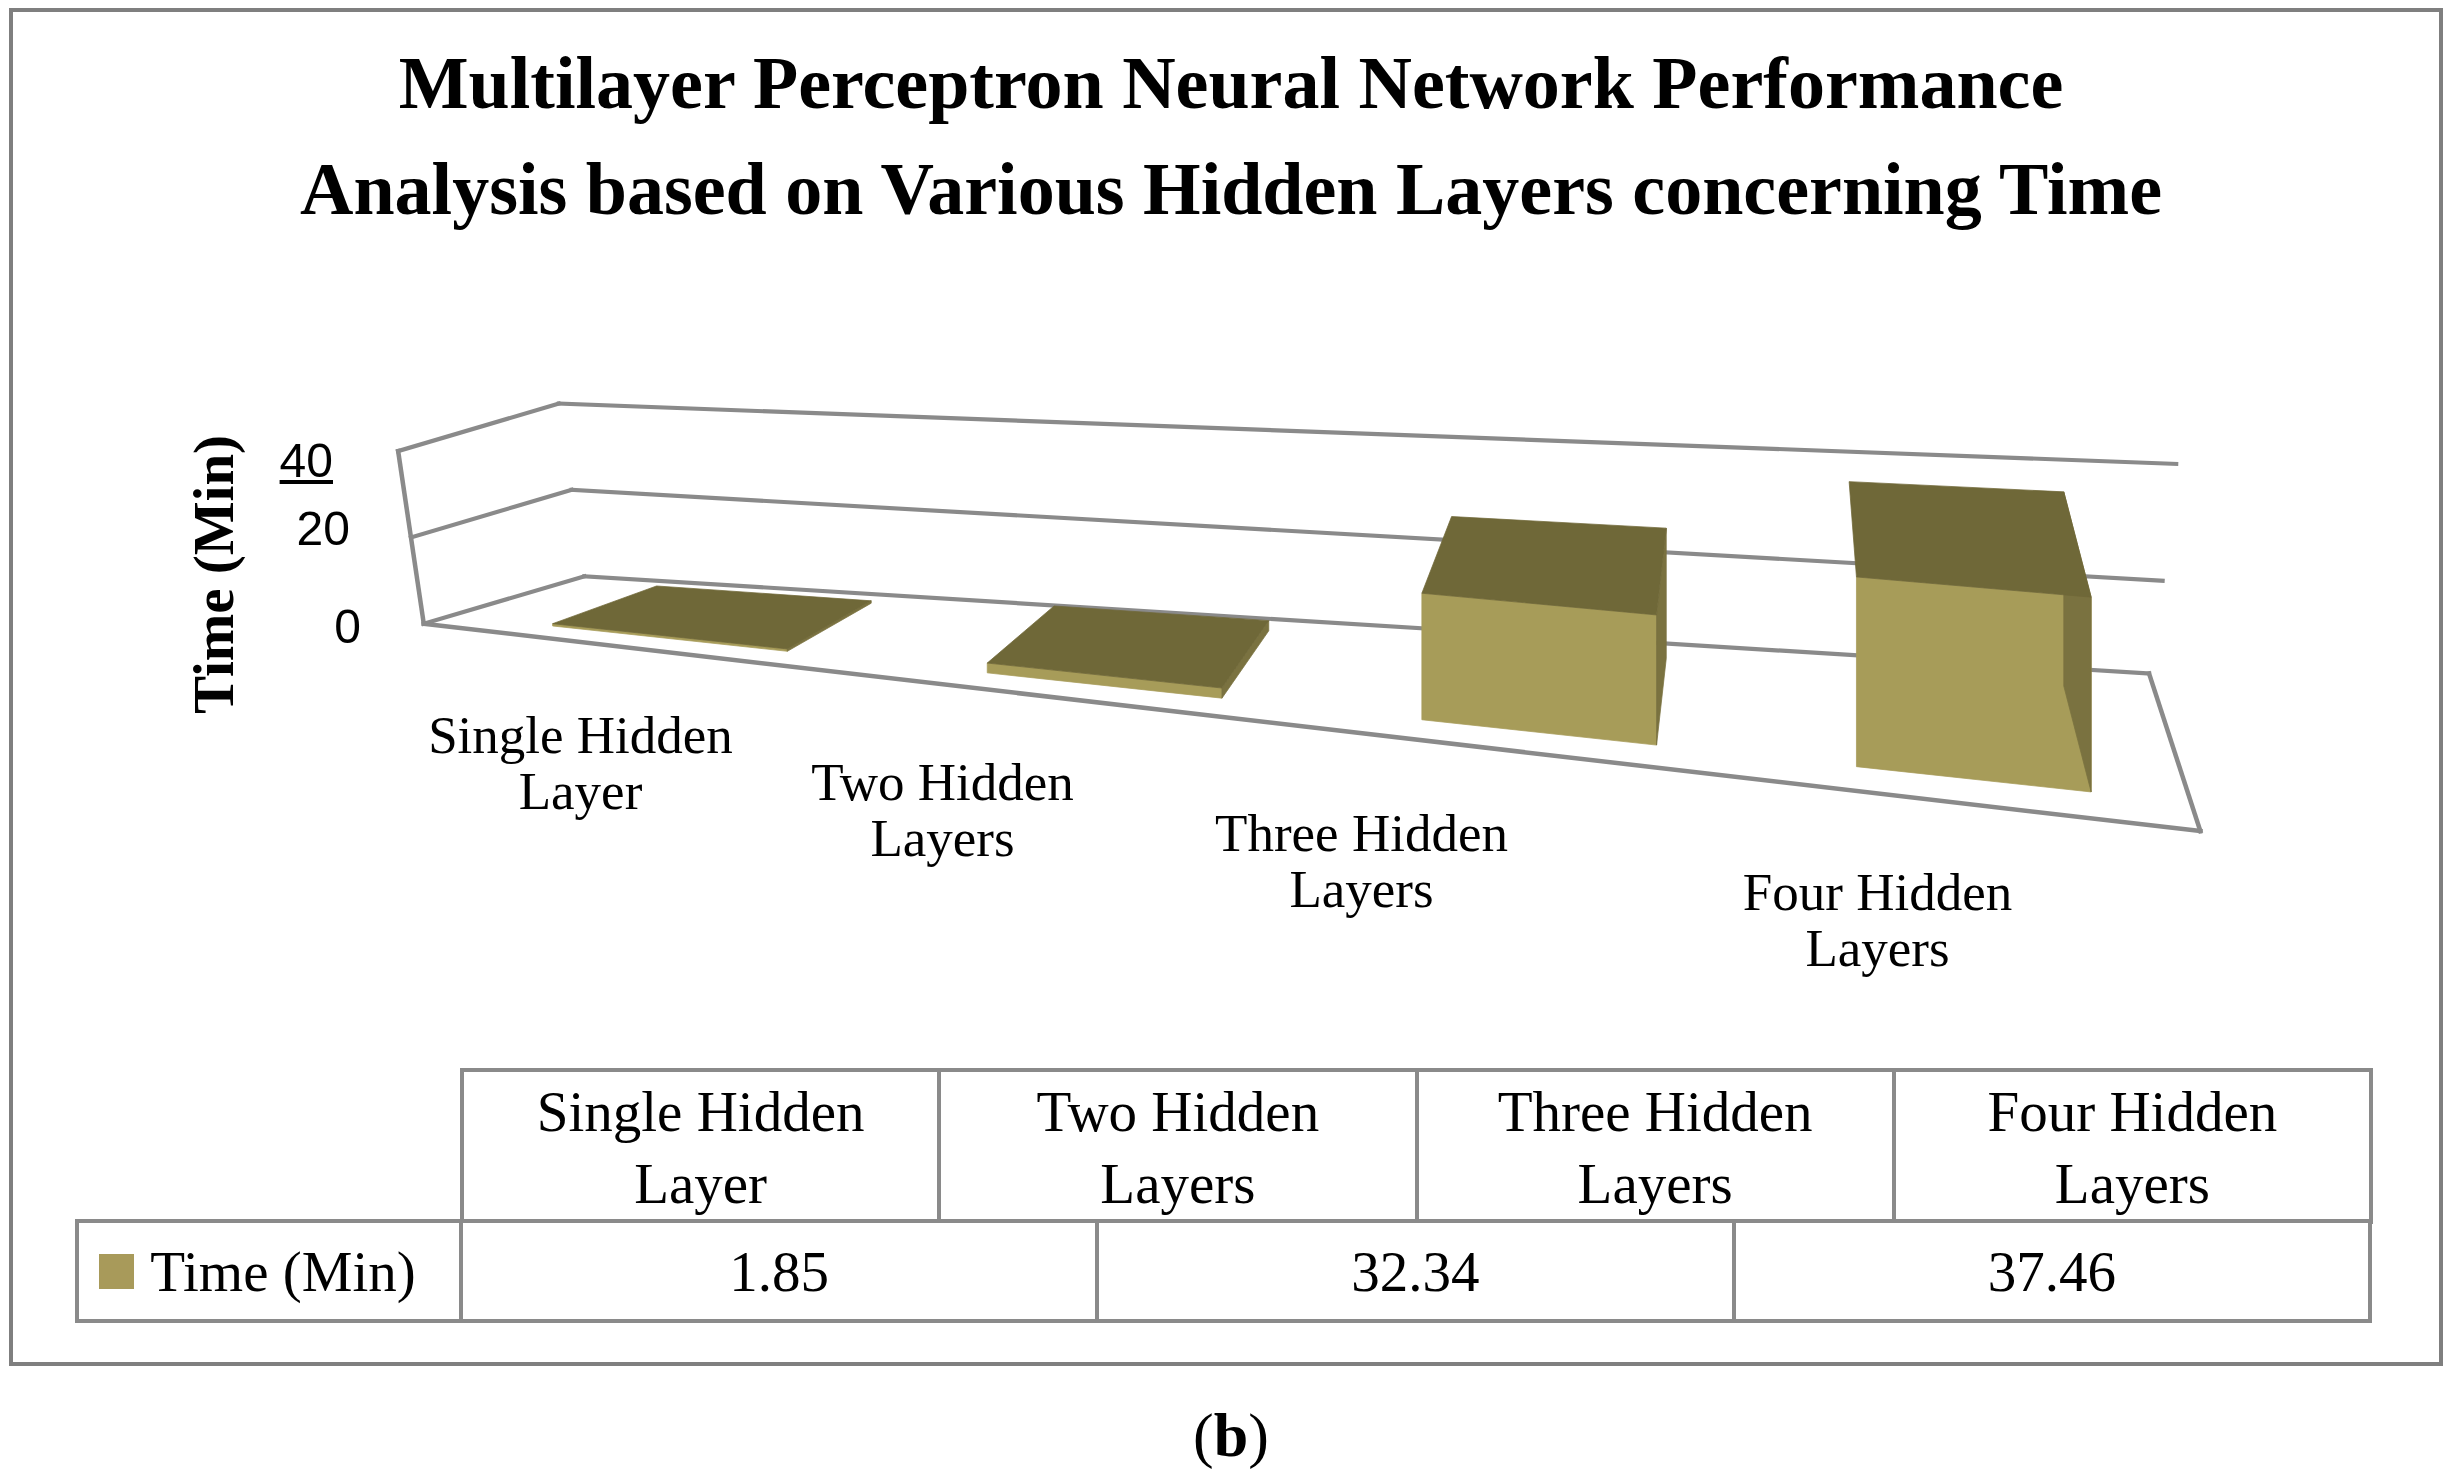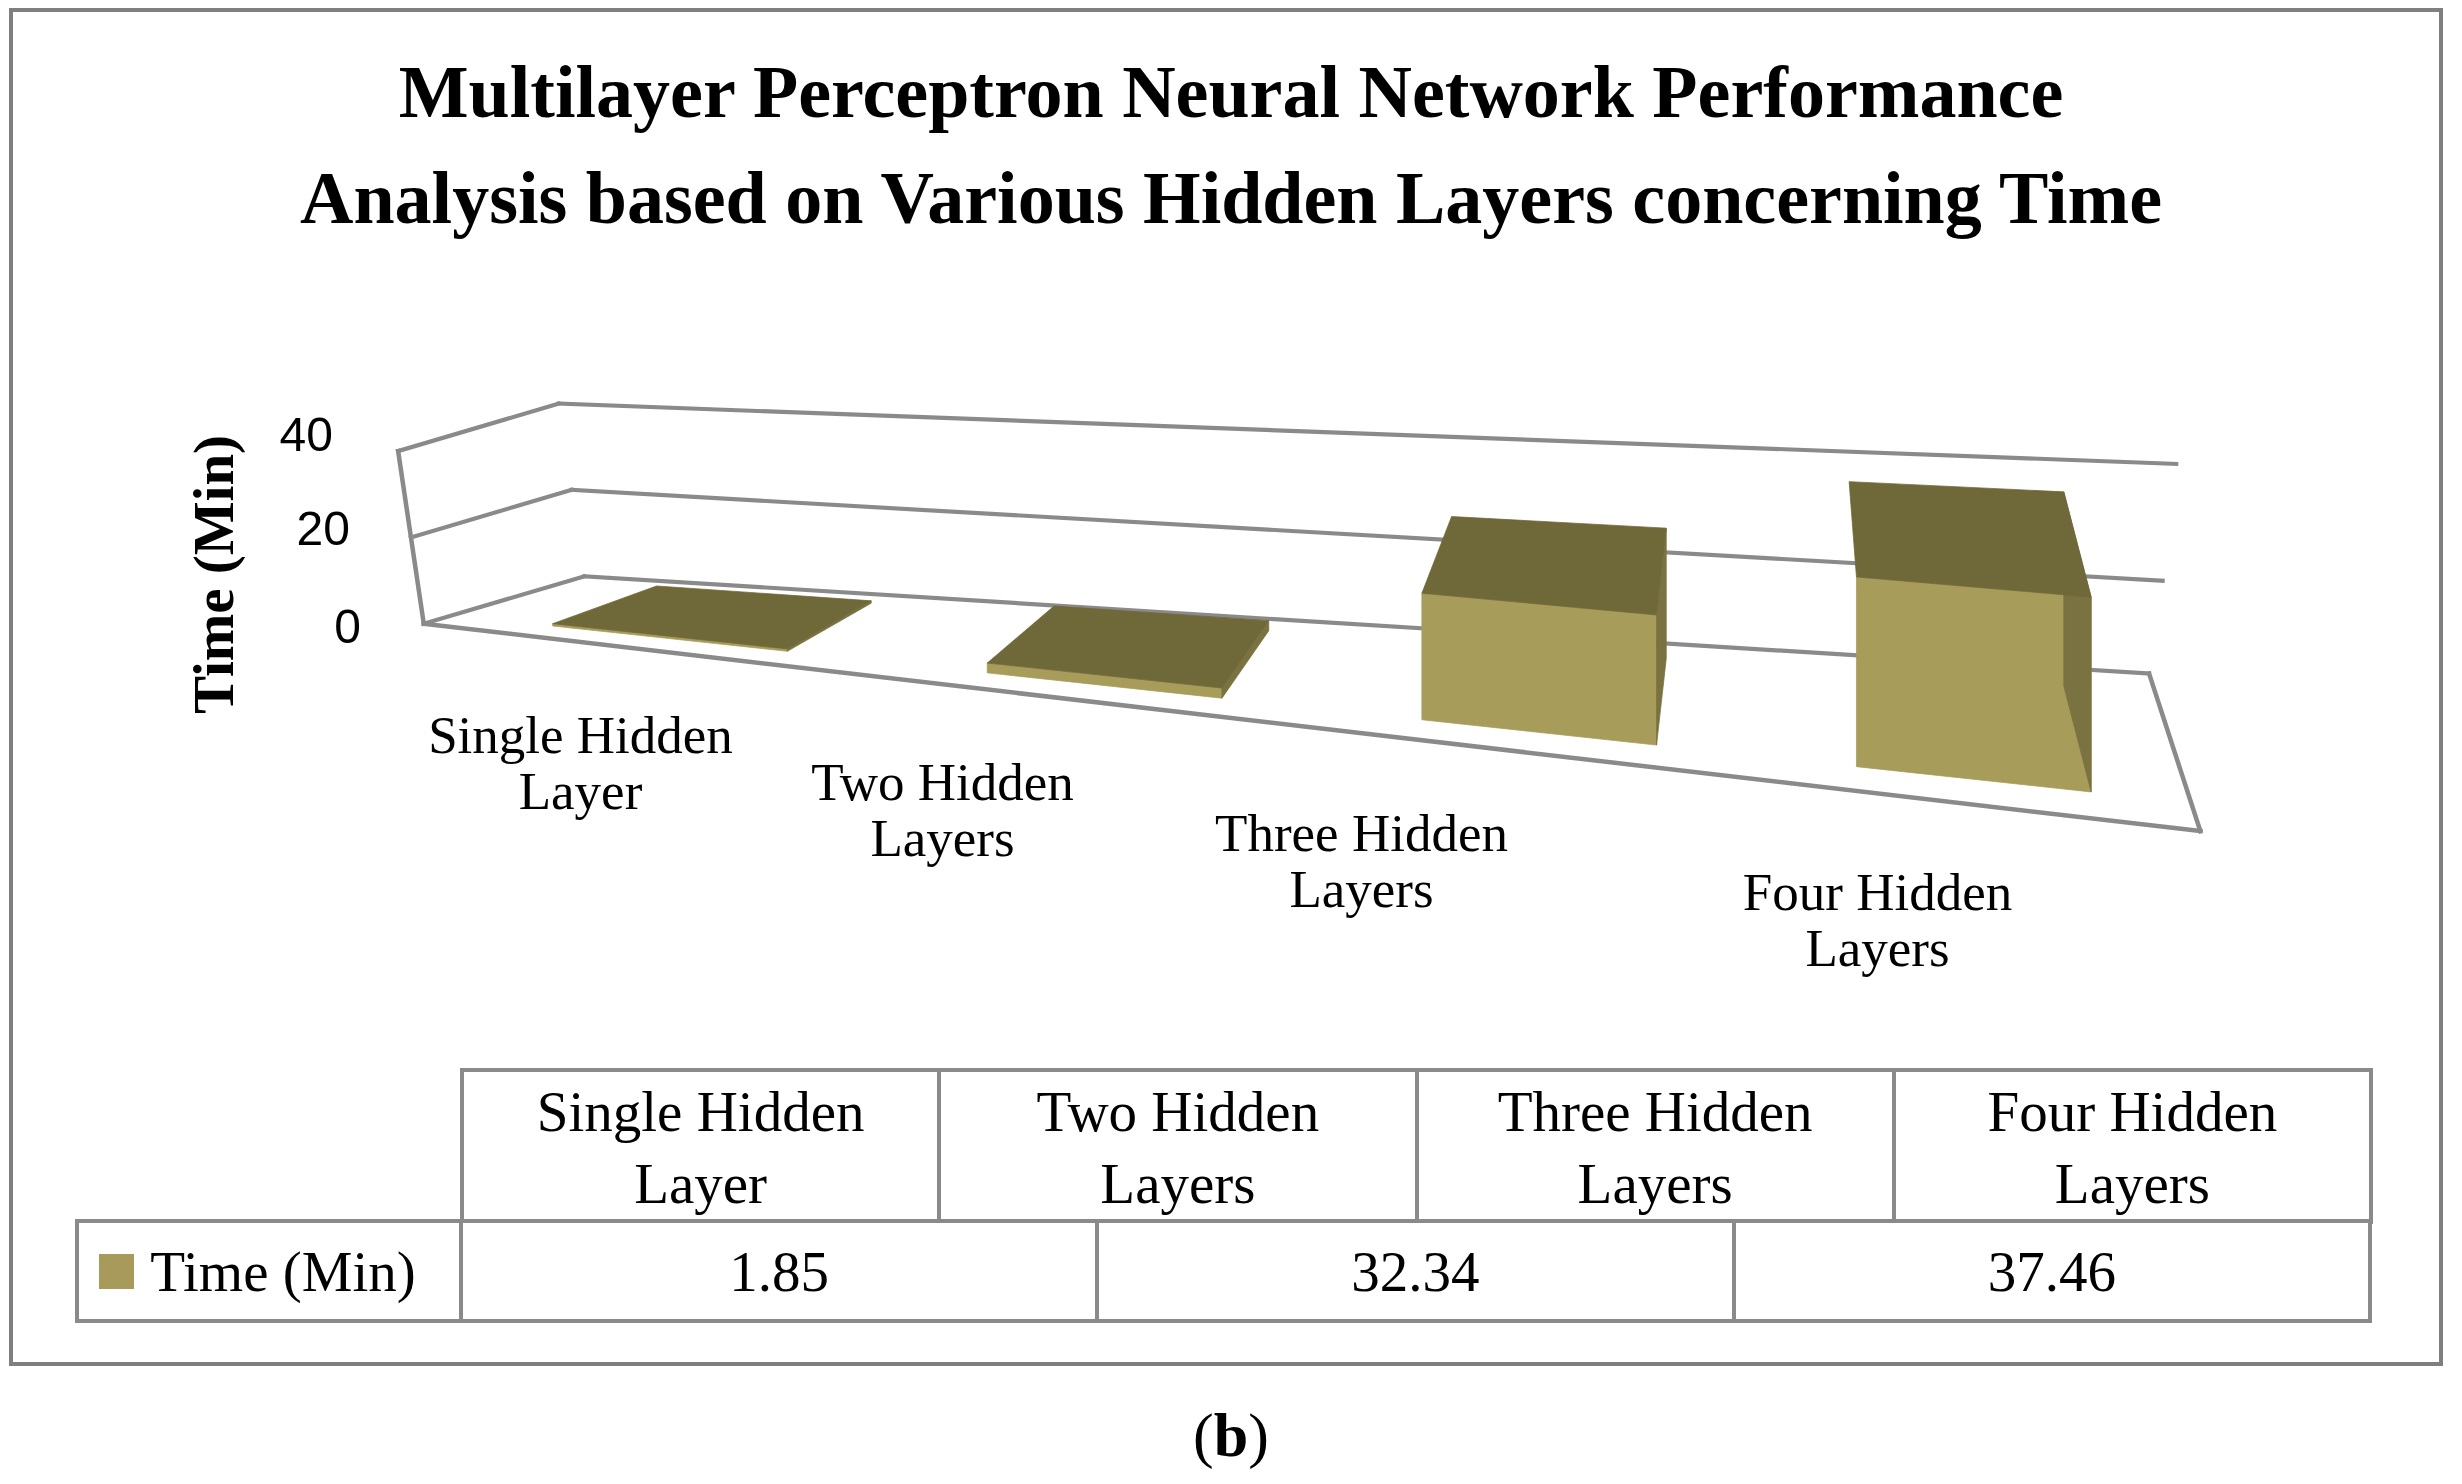--- a/index.html
+++ b/index.html
@@ -1,25 +1,25 @@
 <!DOCTYPE html>
 <html style="font-size:12px"><head>
 <meta charset="utf-8">
 <style>
   html,body{margin:0;padding:0;background:#fff;}
   .stage{position:relative;width:2462px;height:1485px;background:#ffffff;
          font-family:"Liberation Serif", serif;color:#000;overflow:hidden;}
   .frame{position:absolute;left:9px;top:7.5px;width:2434px;height:1358px;
          border:4.5px solid #7f7f7f;background:#fff;box-sizing:border-box;}
-  .title{position:absolute;left:0;top:39px;width:2462px;text-align:center;
+  .title{position:absolute;left:0;top:30px;width:2462px;text-align:center;
          font-weight:bold;font-size:74px;line-height:106px;}
   .chart-svg{position:absolute;left:0;top:0;width:2462px;height:1485px;}
   .tick{position:absolute;width:166px;text-align:right;
         font-family:"Liberation Sans", sans-serif;font-size:48px;line-height:48px;}
-  .tick40{left:167px;top:411px;}
+  .tick40{left:167px;top:437px;text-decoration:underline;}
   .tick20{left:184px;top:505px;}
   .tick0{left:195px;top:603px;}
   .axis-title{position:absolute;left:-13px;top:543px;width:453px;height:63px;
         transform:rotate(-90deg);transform-origin:center;
         font-weight:bold;font-size:57px;text-align:center;line-height:63px;}
   .cat{position:absolute;width:573px;text-align:center;font-size:53px;line-height:56px;}
   .cat0{left:294px;top:707px;}
   .cat1{left:656px;top:754px;}
   .cat2{left:1075px;top:805px;}
   .cat3{left:1591px;top:864px;}

